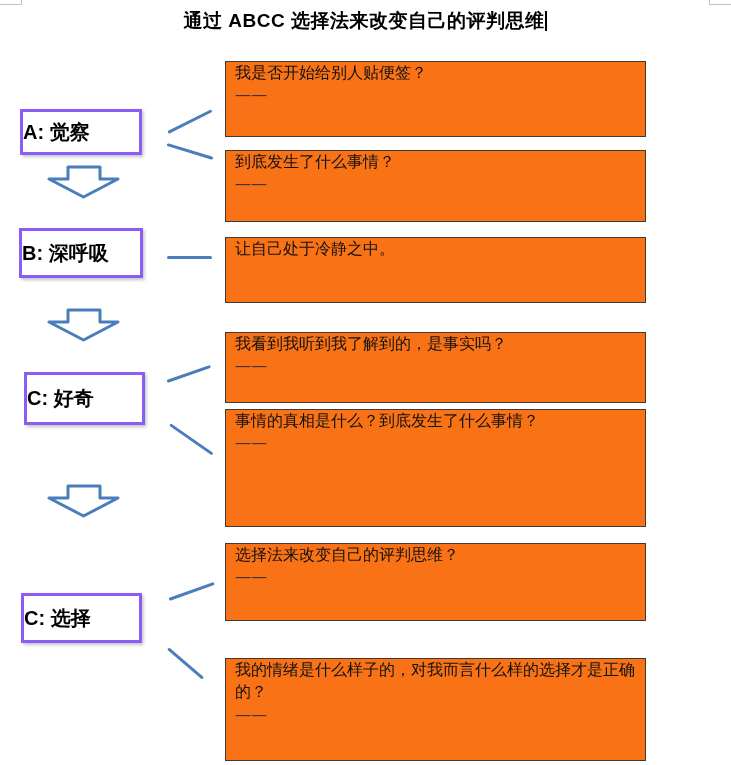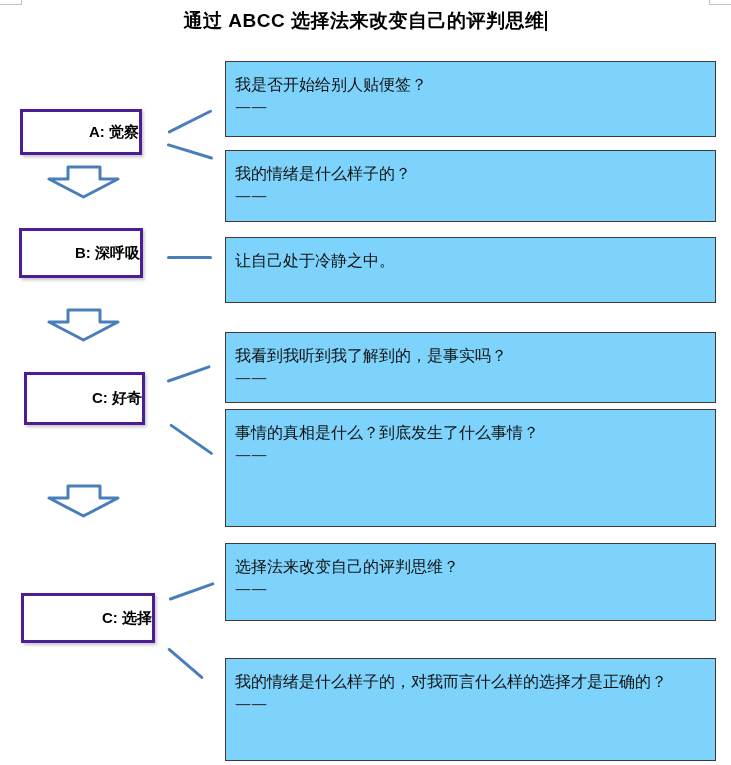--- a/index.html
+++ b/index.html
@@ -18,40 +18,40 @@
     position:absolute;top:8px;left:0;width:731px;text-align:center;
     font-size:19px;font-weight:bold;color:#000;letter-spacing:0.5px;
   }
   .caret{
     display:inline-block;width:2px;height:20px;background:#000;
     vertical-align:-4px;margin-left:1px;
   }
 
   
   .sbox{
-    position:absolute;background:#fff;border:3px solid #4c1d95;
+    position:absolute;background:#fff;border:3px solid #8b5cf6;
     box-shadow:1.5px 2px 3px rgba(120,120,120,0.45);
-    display:flex;align-items:center;justify-content:flex-end;
-    font-size:15px;font-weight:bold;color:#000;box-sizing:border-box;
+    display:flex;align-items:center;justify-content:flex-start;
+    font-size:20px;font-weight:bold;color:#000;box-sizing:border-box;
   }
 
   
   .arrow{position:absolute;width:73px;height:34px;}
 
   
   .line{
     position:absolute;height:3px;background:#4a7ebb;border-radius:2px;
     transform-origin:0 50%;
   }
 
   
   .tbox{
-    position:absolute;left:225px;width:491px;box-sizing:border-box;
-    background:#7dd3fc;border:1px solid #3f3833;
-    padding:12px 10px 4px 9px;
+    position:absolute;left:225px;width:421px;box-sizing:border-box;
+    background:#f97316;border:1px solid #3f3833;
+    padding:0 10px 4px 9px;
     font-family:"DejaVu Serif","Liberation Serif",serif;
     font-size:16px;color:#111;line-height:1.4;
   }
   .tbox .a{color:#333;}
 </style>
 </head>
 <body>
 
 <div class="corner tl"></div>
 <div class="corner tr"></div>
@@ -60,21 +60,21 @@
 
 <div class="sbox" style="left:20px;top:109px;width:122px;height:46px">
   <span>A: 觉察</span>
 </div>
 <div class="sbox" style="left:19px;top:228px;width:124px;height:50px">
   <span>B: 深呼吸</span>
 </div>
 <div class="sbox" style="left:24px;top:372px;width:121px;height:53px">
   <span>C: 好奇</span>
 </div>
-<div class="sbox" style="left:21px;top:593px;width:134px;height:50px">
+<div class="sbox" style="left:21px;top:593px;width:121px;height:50px">
   <span>C: 选择</span>
 </div>
 
 <svg class="arrow" style="left:47px;top:165px" viewBox="0 0 73 34">
   <path d="M21 2 L53 2 L53 14 L71 14 L36.5 32 L2 14 L21 14 Z" fill="#ffffff" stroke="#4a7ebb" stroke-width="3" stroke-linejoin="round"></path>
 </svg>
 <svg class="arrow" style="left:47px;top:308px" viewBox="0 0 73 34">
   <path d="M21 2 L53 2 L53 14 L71 14 L36.5 32 L2 14 L21 14 Z" fill="#ffffff" stroke="#4a7ebb" stroke-width="3" stroke-linejoin="round"></path>
 </svg>
 <svg class="arrow" style="left:47px;top:484px" viewBox="0 0 73 34">
@@ -87,21 +87,21 @@
 <div class="line" style="left:167px;top:380px;width:46px;transform:rotate(-19.2deg)"></div>
 <div class="line" style="left:170px;top:423px;width:52px;transform:rotate(34.9deg)"></div>
 <div class="line" style="left:169px;top:598px;width:48px;transform:rotate(-19.6deg)"></div>
 <div class="line" style="left:168px;top:647px;width:46px;transform:rotate(40.6deg)"></div>
 
 <div class="tbox" style="top:61px;height:76px">
   <div class="q">我是否开始给别人贴便签？</div>
   <div class="a">——</div>
 </div>
 <div class="tbox" style="top:150px;height:72px">
-  <div class="q">我的情绪是什么样子的？</div>
+  <div class="q">到底发生了什么事情？</div>
   <div class="a">——</div>
 </div>
 <div class="tbox" style="top:237px;height:66px">
   <div class="q">让自己处于冷静之中。</div>
 </div>
 <div class="tbox" style="top:332px;height:71px">
   <div class="q">我看到我听到我了解到的，是事实吗？</div>
   <div class="a">——</div>
 </div>
 <div class="tbox" style="top:409px;height:118px">

